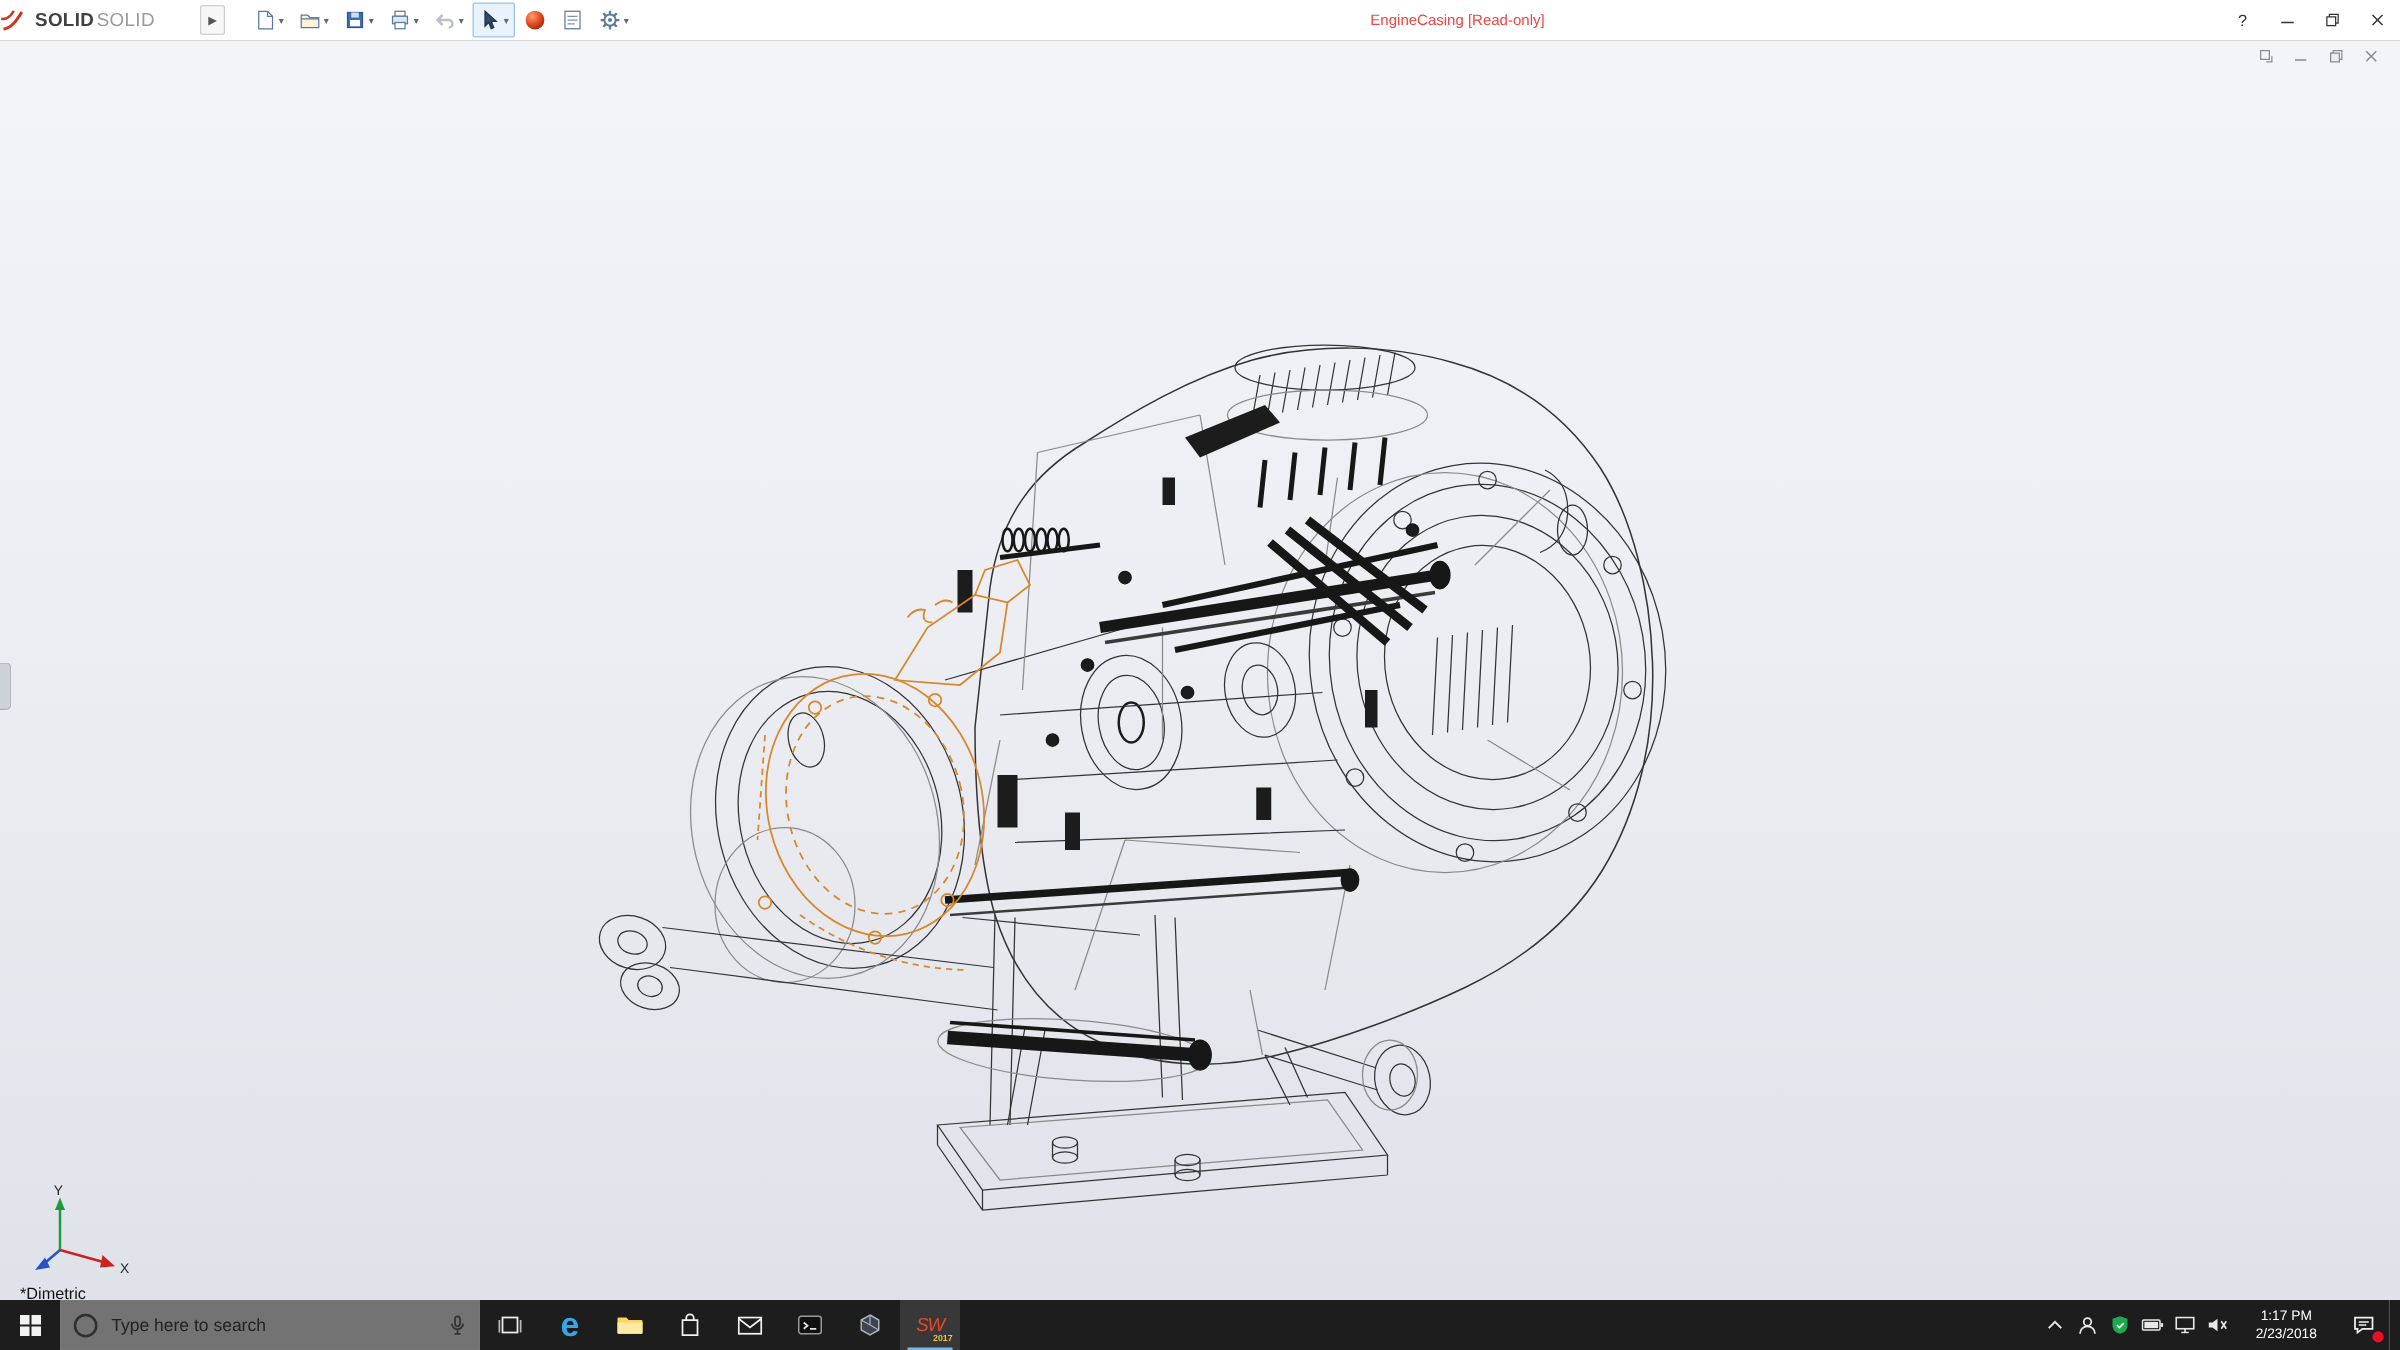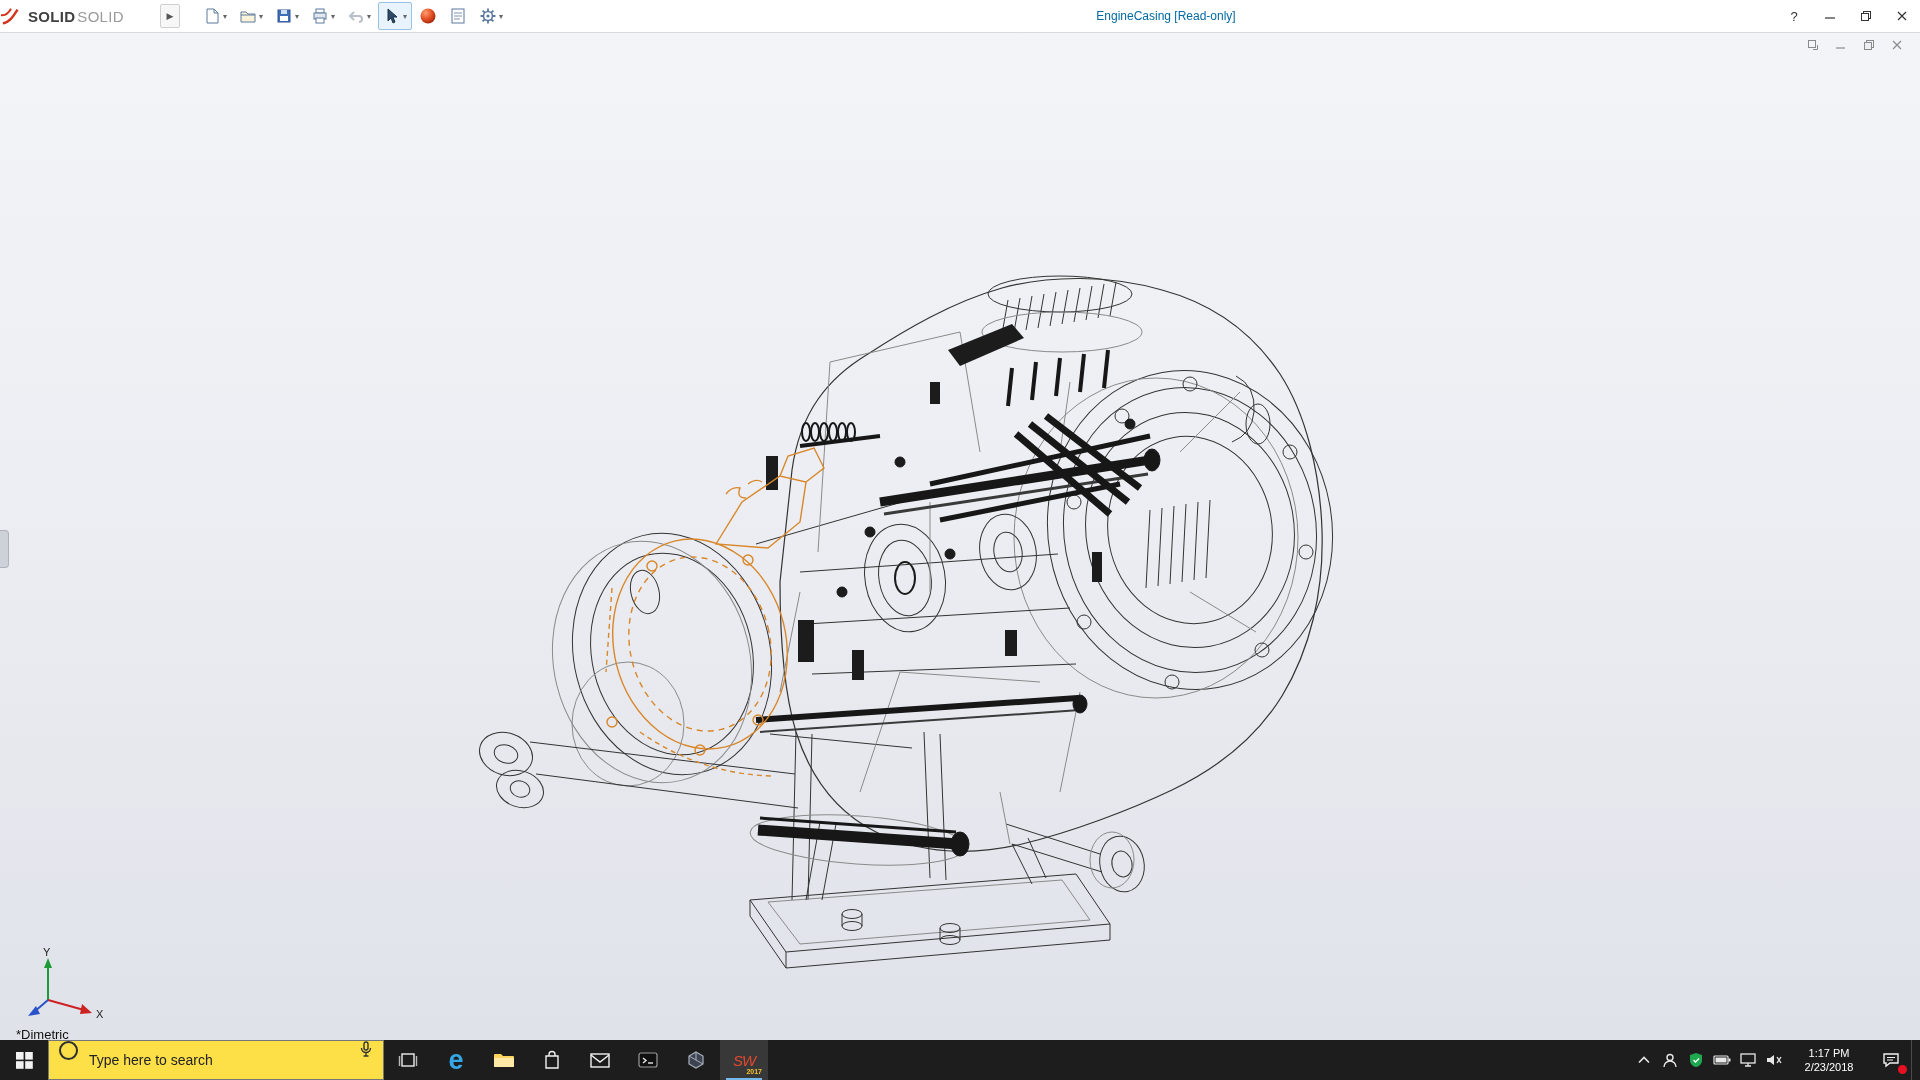--- a/index.html
+++ b/index.html
@@ -10,39 +10,39 @@
   .logo{display:flex;align-items:center;gap:4px;width:160px;flex:0 0 auto;}
   .logo-solid{font-size:15px;font-weight:700;color:#404040;letter-spacing:.3px;}
   .logo-works{font-size:15px;font-weight:400;color:#9a9a9a;letter-spacing:.3px;margin-left:-2px;}
   .expand-btn{width:18px;height:22px;display:flex;align-items:center;justify-content:center;
     font-size:9px;color:#555;border:1px solid #cfcfcf;border-radius:2px;background:#f7f7f7;margin-right:18px;}
   .toolbar{display:flex;align-items:center;gap:2px;}
   .tbtn{height:26px;display:flex;align-items:center;padding:0 4px;border:1px solid transparent;border-radius:2px;}
   .tbtn .caret{font-size:8px;color:#666;margin-left:2px;}
   .tbtn.selected{border:1px solid #9ac1e8;background:#e9f3fc;}
   .doc-title{position:absolute;left:1166px;top:0;height:32px;line-height:32px;
-    transform:translateX(-50%);font-size:12px;color:#0369a1;white-space:nowrap;}
+    transform:translateX(-50%);font-size:12px;color:#ef4444;white-space:nowrap;}
   .win-controls{margin-left:auto;display:flex;height:32px;}
   .wc{width:36px;height:32px;display:flex;align-items:center;justify-content:center;font-size:13px;color:#333;}
   
   .viewport{position:absolute;top:32px;left:0;width:1920px;height:1008px;
     background:linear-gradient(180deg,#f3f4f7 0%,#edeef3 45%,#dfe2e9 100%);overflow:hidden;}
   .model{position:absolute;top:0;left:0;}
   .doc-controls{position:absolute;top:5px;right:14px;display:flex;gap:10px;z-index:4;}
   .dc{width:18px;height:16px;display:flex;align-items:center;justify-content:center;}
   .panel-handle{position:absolute;left:0;top:498px;width:8px;height:36px;background:#cdd1d8;
     border:1px solid #aeb3bb;border-left:none;border-radius:0 4px 4px 0;}
   .view-label{position:absolute;left:16px;bottom:-2px;font-size:13px;color:#111;}
   .triad{position:absolute;left:14px;bottom:12px;}
   
   .taskbar{position:absolute;bottom:0;left:0;width:1920px;height:40px;background:#1d1d1d;
     display:flex;align-items:stretch;z-index:9;}
   .tb{width:48px;display:flex;align-items:center;justify-content:center;position:relative;flex:0 0 auto;}
-  .searchbox{width:336px;background:#fde047;border:1px solid #767676;box-sizing:border-box;
-    display:flex;gap:9px;padding:0 10px;flex:0 0 auto;}
+  .searchbox{width:336px;background:#737373;border:1px solid #767676;box-sizing:border-box;
+    display:flex;align-items:center;gap:9px;padding:0 10px;flex:0 0 auto;}
   .cortana-ring{width:15px;height:15px;border:2px solid #2f2f2f;border-radius:50%;flex:0 0 auto;}
   .searchbox input{flex:1;border:none;outline:none;background:transparent;font-size:14px;color:#111;
     font-family:"Liberation Sans",sans-serif;}
   .searchbox input::placeholder{color:#222;opacity:1;}
   .edge-e{font-size:27px;font-weight:700;color:#35a7e8;line-height:1;}
   .tb.active{background:#383838;}
   .active-underline{position:absolute;left:6px;right:6px;bottom:0;height:2px;background:#76b9ed;}
   .sw-mark{color:#e0492e;font-weight:400;font-style:italic;font-size:15px;letter-spacing:-1px;}
   .sw-year{position:absolute;right:6px;bottom:5px;font-size:7px;font-weight:700;color:#f4c230;}
   .tray{margin-left:auto;display:flex;align-items:stretch;}

